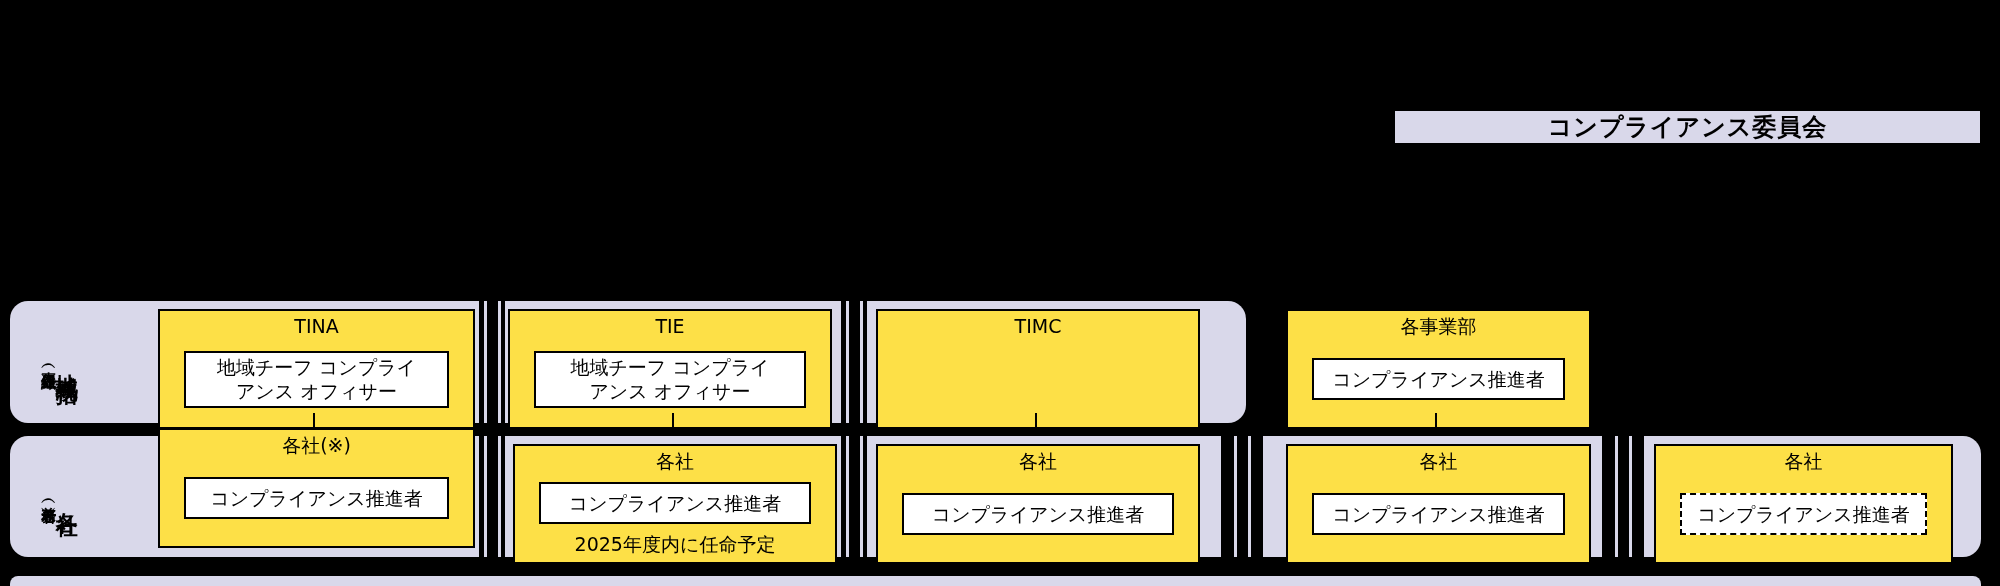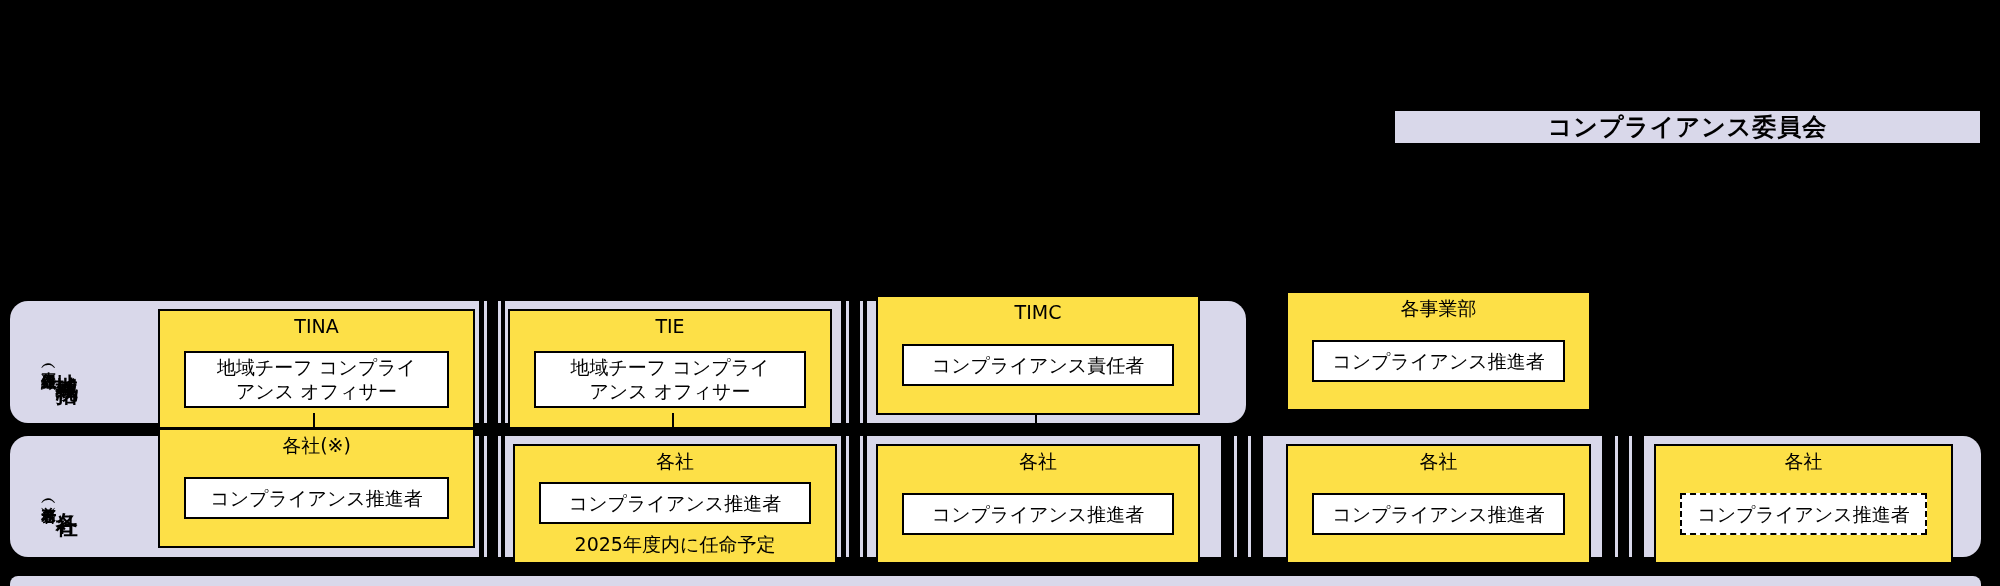--- a/index.html
+++ b/index.html
@@ -131,30 +131,25 @@
     <div class="inner-wrap">
       <div class="inner">
         <span>地域チーフ コンプライ</span>
         <span>アンス オフィサー</span>
       </div>
     </div>
   </div>
 
   <div class="sep" style="left:841px;top:301px;width:26px;height:122px"></div>
 
-  <div class="obox" style="left:876px;top:295px;width:320px;height:106px">
+  <div class="obox" style="left:876px;top:309px;width:320px;height:106px">
     <div class="obox-title">TIMC</div>
-    <div class="inner-wrap">
-      <div class="inner">
-        <span>コンプライアンス責任者</span>
-      </div>
-    </div>
-  </div>
-
-  <div class="obox" style="left:1286px;top:291px;width:301px;height:106px">
+  </div>
+
+  <div class="obox" style="left:1286px;top:309px;width:301px;height:106px">
     <div class="obox-title">各事業部</div>
     <div class="inner-wrap">
       <div class="inner">
         <span>コンプライアンス推進者</span>
       </div>
     </div>
   </div>
 
   <div class="connector" style="left:313px;top:413px;height:32px"></div>
   <div class="connector" style="left:672px;top:413px;height:32px"></div>

